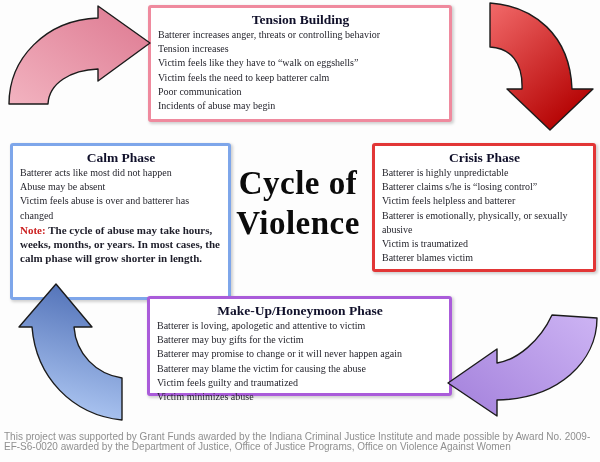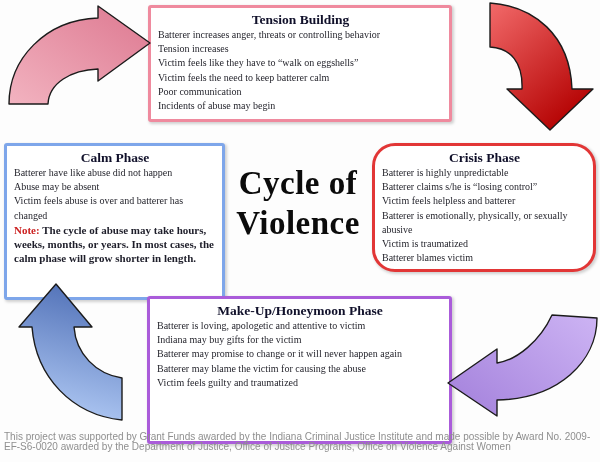--- a/index.html
+++ b/index.html
@@ -35,22 +35,22 @@
   }
   .phase-note {
     font-size: 11px;
     line-height: 14.2px;
     font-weight: bold;
     color: #1e1e2a;
   }
   .note-label { font-weight: bold; }
   #box-tension { left: 148px; top: 5px;   width: 304px; height: 117px; }
   #box-crisis  { left: 372px; top: 143px; width: 224px; height: 129px; }
-  #box-calm    { left: 4px;   top: 143px; width: 221px; height: 157px; }
-  #box-makeup  { left: 147px; top: 296px; width: 305px; height: 148px; }
+  #box-calm    { left: 10px;   top: 143px; width: 221px; height: 157px; }
+  #box-makeup  { left: 147px; top: 296px; width: 305px; height: 100px; }
   #center-title {
     position: absolute;
     left: 222px; top: 163px; width: 152px;
     text-align: center;
     font-weight: bold;
     font-size: 33px;
     line-height: 40px;
     color: #0b0b0b;
     letter-spacing: 0.5px;
   }
@@ -78,52 +78,53 @@
     <div class="phase-items">
         <div class="line">Batterer increases anger, threats or controlling behavior</div>
         <div class="line">Tension increases</div>
         <div class="line">Victim feels like they have to “walk on eggshells”</div>
         <div class="line">Victim feels the need to keep batterer calm</div>
         <div class="line">Poor communication</div>
         <div class="line">Incidents of abuse may begin</div>
       </div>
   </div>
 
-  <div class="phase-box" id="box-crisis" style="border-color: rgb(226, 54, 54); border-radius: 23px;">
+  <div class="phase-box" id="box-crisis" style="border-color: rgb(226, 54, 54);">
     <div class="phase-title">Crisis Phase</div>
     <div class="phase-items">
         <div class="line">Batterer is highly unpredictable</div>
         <div class="line">Batterer claims s/he is “losing control”</div>
         <div class="line">Victim feels helpless and batterer</div>
         <div class="line">Batterer is emotionally, physically, or sexually abusive</div>
         <div class="line">Victim is traumatized</div>
         <div class="line">Batterer blames victim</div>
       </div>
   </div>
 
   <div class="phase-box" id="box-calm" style="border-color: rgb(126, 166, 234);">
     <div class="phase-title">Calm Phase</div>
     <div class="phase-items">
-        <div class="line">Batterer have like abuse did not happen</div>
+        <div class="line">Batterer acts like most did not happen</div>
         <div class="line">Abuse may be absent</div>
         <div class="line">Victim feels abuse is over and batterer has changed</div>
       </div>
     <div class="phase-note">
       <span class="note-label" style="color: rgb(204, 34, 34);">Note:</span><span> The cycle of abuse may take hours, weeks, months, or years.  In most cases, the calm phase will grow shorter in length.</span>
     </div>
   </div>
 
   <div class="phase-box" id="box-makeup" style="border-color: rgb(170, 92, 218);">
     <div class="phase-title">Make-Up/Honeymoon Phase</div>
     <div class="phase-items">
         <div class="line">Batterer is loving, apologetic and attentive to victim</div>
-        <div class="line">Indiana may buy gifts for the victim</div>
+        <div class="line">Batterer may buy gifts for the victim</div>
         <div class="line">Batterer may promise to change or it will never happen again</div>
         <div class="line">Batterer may blame the victim for causing the abuse</div>
         <div class="line">Victim feels guilty and traumatized</div>
+        <div class="line">Victim minimizes abuse</div>
       </div>
   </div>
 
   <div id="center-title">
     <div>Cycle of</div>
     <div>Violence</div>
   </div>
 
   <svg class="arrow-svg" id="arrow-pink" width="148" height="105" viewBox="0 0 148 105">
     <defs>

